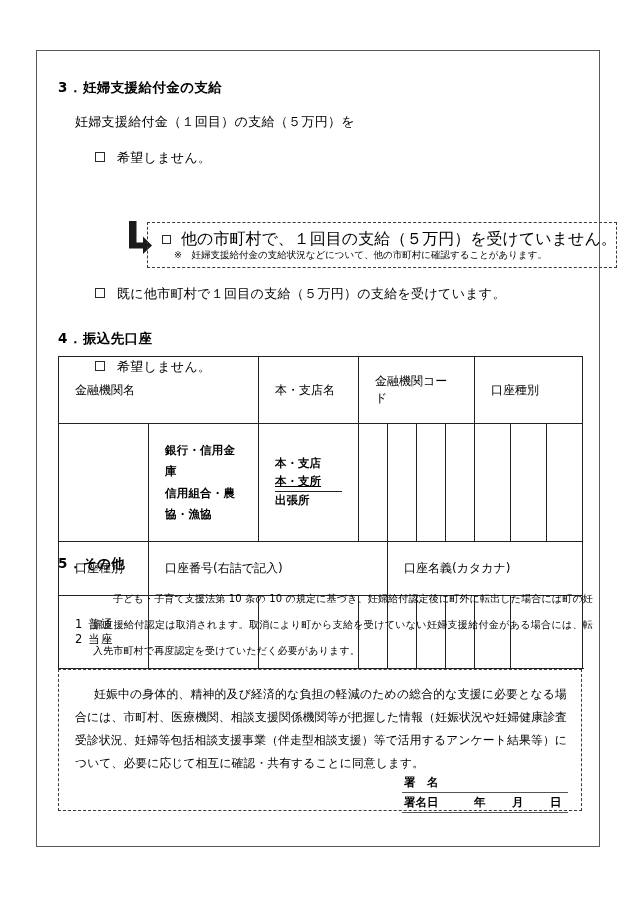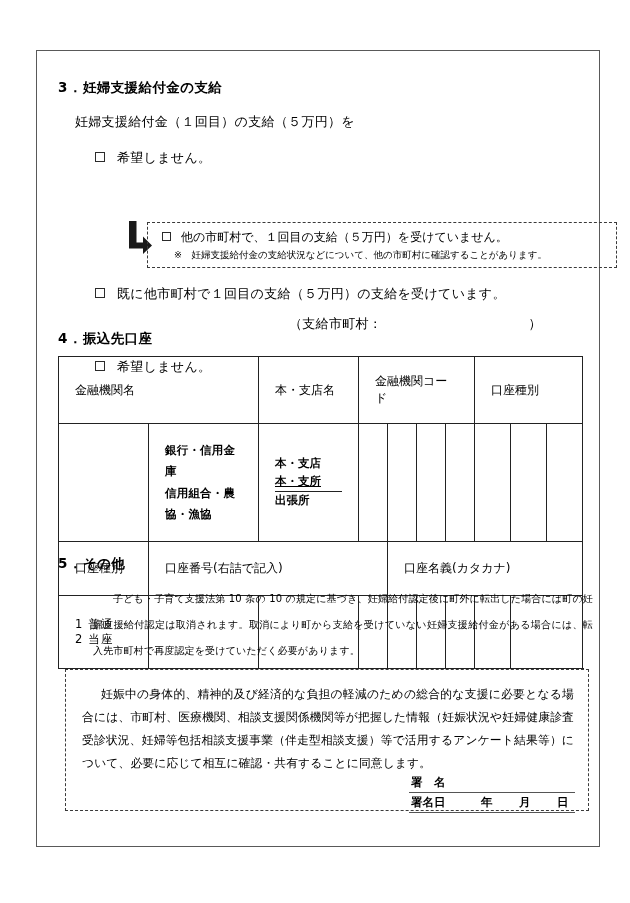--- a/index.html
+++ b/index.html
@@ -70,21 +70,21 @@
     top: 171px;
     width: 470px;
     height: 46px;
     border: 1.3px dashed #3a3a3a;
     box-sizing: border-box;
   }
   #dash-note .nline1 {
     position: absolute;
     left: 14px;
     top: 6px;
-    font-size: 12px;
+    font-size: 16px;
     white-space: nowrap;
   }
   #dash-note .nline2 {
     position: absolute;
     left: 26px;
     top: 26px;
     font-size: 9.5px;
     white-space: nowrap;
   }
   .cbox-sm {
@@ -152,21 +152,21 @@
     font-size: 10px;
     line-height: 26px;
     text-align: justify;
     text-indent: 2em;
     letter-spacing: 0.15px;
   }
 
   
   #consent-box {
     position: absolute;
-    left: 28px;
+    left: 21px;
     top: 618px;
     width: 524px;
     height: 142px;
     border: 1.3px dashed #3a3a3a;
     box-sizing: border-box;
   }
   #consent-text {
     position: absolute;
     left: 16px;
     top: 13px;
@@ -222,21 +222,20 @@
       <div class="nline1">
         <span class="cbox-sm"></span><span>他の市町村で、１回目の支給（５万円）を受けていません。</span>
       </div>
       <div class="nline2">※　妊婦支援給付金の支給状況などについて、他の市町村に確認することがあります。</div>
     </div>
 
     <div class="t body-line" style="left:58px; top:234px;">
       <span class="cbox"></span><span>既に他市町村で１回目の支給（５万円）の支給を受けています。</span>
     </div>
 
-    <div class="t body-line" style="left:252px; top:264px;">（支給市町村：　　　　　　　　　　　）</div>
 
     <div class="t body-line" style="left:58px; top:307px;text-align:center;">
       <span class="cbox"></span><span>希望しません。</span>
     </div>
 
     <div class="t sec-head" style="left:21px; top:279px;">
       <span class="sec-num">4．</span><span>振込先口座</span>
     </div>
 
     <table id="bank-table">

